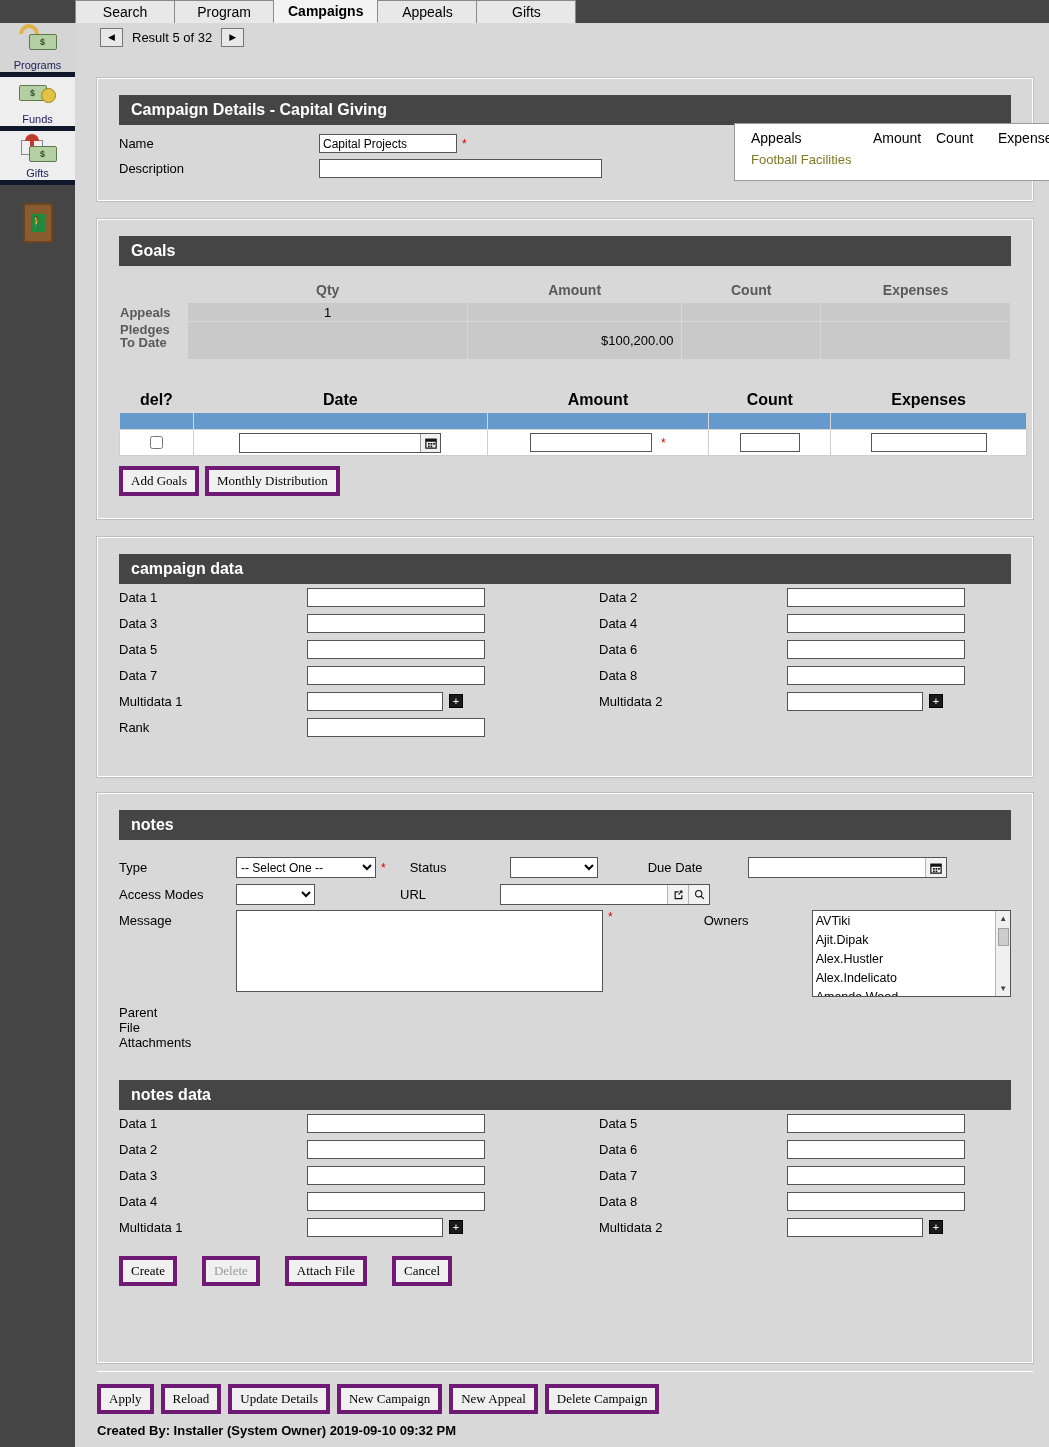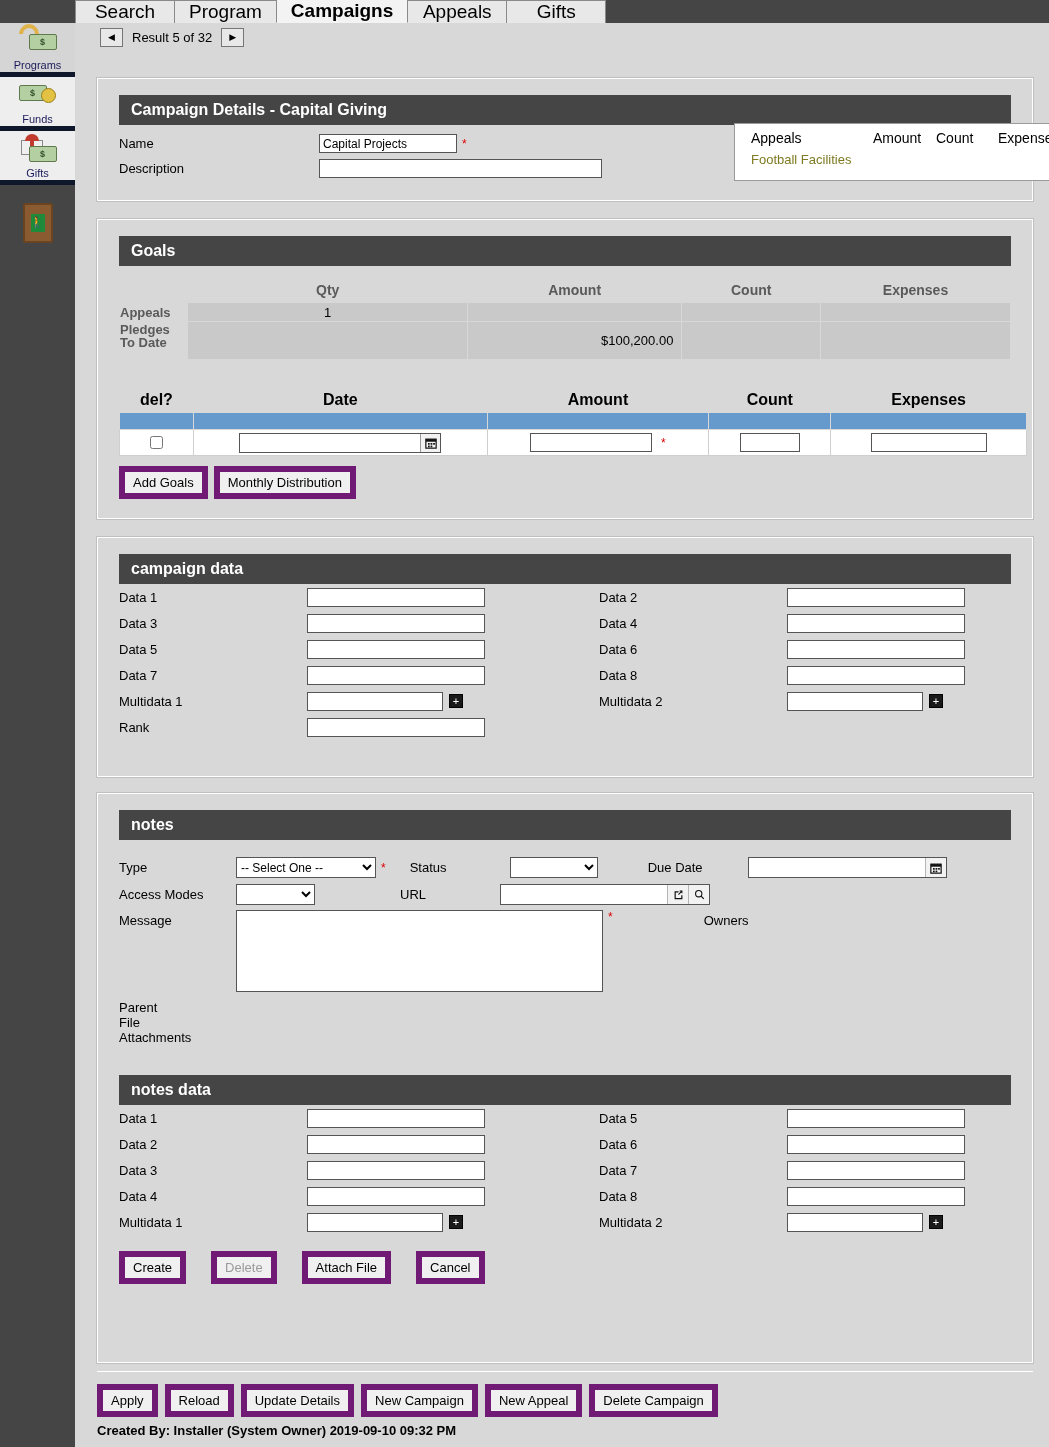--- a/index.html
+++ b/index.html
@@ -28,21 +28,21 @@
     z-index: 5;
   }
   .tab {
     height: 23px;
     min-width: 100px;
     padding: 0 14px;
     background: #e8e8e8;
     border: 1px solid #8a8a8a;
     border-bottom: none;
     display: flex; align-items: center; justify-content: center;
-    font-size: 19px;
+    font-size: 14px;
     color: #000;
     margin-right: -1px;
     cursor: pointer;
   }
   .tab.active {
     background: #f3f3f3;
     font-weight: bold;
     height: 24px;
     border-bottom: 1px solid #f3f3f3;
     z-index: 6;
@@ -198,22 +198,22 @@
   .req { color: #d00; font-size: 12px; margin-left: 5px; }
   select.sel {
     border: 1px solid #555;
     background: #fff;
     font-family: "Liberation Sans", sans-serif;
     font-size: 12px;
     height: 21px;
   }
   button.btn {
     background: #f0f0f0;
-    border: 6px solid #701a75;
-    font-family: Liberation Sans, sans-serif;
+    border: 4px solid #701a75;
+    font-family: Liberation Serif, serif;
     font-size: 13px;
     padding: 3px 8px;
     cursor: pointer;
     color: #000;
   }
   button.btn[disabled] { color: #9a9a9a; cursor: default; }
 
   
   #p-details { top: 55px; height: 123px; }
   #appeals-box {
@@ -677,20 +677,34 @@
               </svg>
           </div>
         </div>
       </div>
 
       <div style="display:flex; margin-top:2px;">
         <div class="lbl" style="width:117px; padding-top:3px;">Message</div>
         <textarea class="txt" style="width: 367px; height: 82px;"></textarea>
         <span class="req">*</span>
         <div class="lbl" style="width:108px; margin-left:91px; padding-top:3px;">Owners</div>
+        <div class="owners-list">
+          <div class="owners-inner">
+            <div class="owner-opt">AVTiki</div>
+            <div class="owner-opt">Ajit.Dipak</div>
+            <div class="owner-opt">Alex.Hustler</div>
+            <div class="owner-opt">Alex.Indelicato</div>
+            <div class="owner-opt">Amanda.Wood</div>
+          </div>
+          <div class="owners-scroll">
+            <div class="sb-arrow">▲</div>
+            <div class="sb-thumb"></div>
+            <div class="sb-arrow sb-down">▼</div>
+          </div>
+        </div>
       </div>
 
       <div style="display:flex; margin-top:8px;">
         <div style="width:117px;">
           <div class="lbl">Parent</div>
           <div class="lbl">File</div>
           <div class="lbl">Attachments</div>
         </div>
       </div>
     </div>

